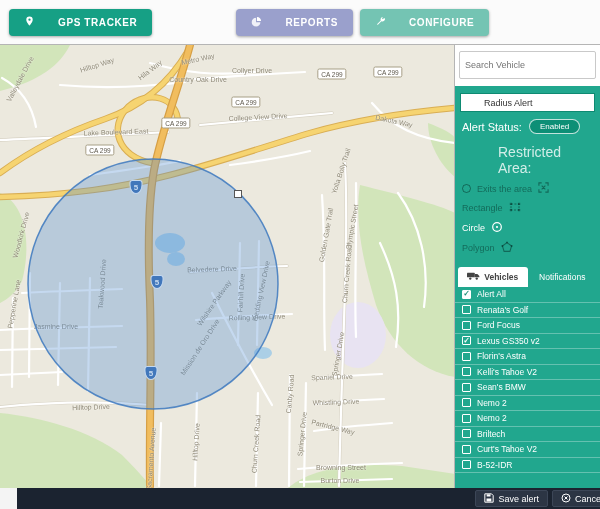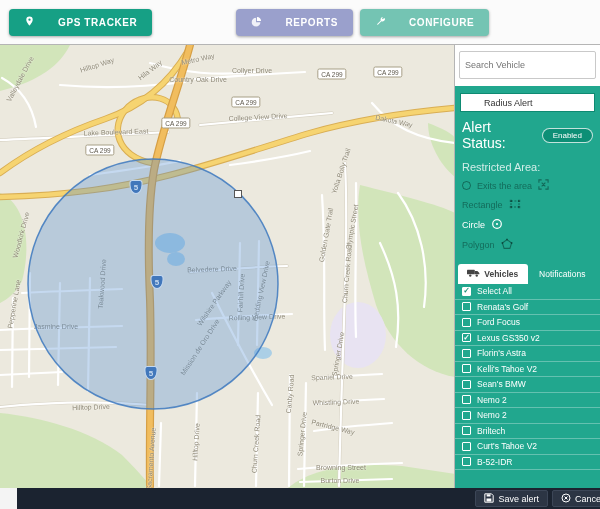--- a/index.html
+++ b/index.html
@@ -33,24 +33,24 @@
   
   .sidebar { position:absolute; left:455px; top:0; width:145px; height:443px; background:#fff; display:flex; flex-direction:column; }
   .search-wrap { padding:6px 4px 7px 4px; background:#fff; }
   .search-wrap input { width:100%; height:28px; border:1px solid #c9c9c9; border-radius:2px; font-size:9px; padding:0 5px;
                        font-family:"Liberation Sans",sans-serif; color:#333; }
   .panel { flex:1; background:#21a78e; display:flex; flex-direction:column; overflow:hidden; }
   .panel .name-input { margin:7px 5px 4px 5px; height:19px; border:1px solid #0c английs; }
   .name-input { margin:7px 5px 4px 5px; height:19px; border:1px solid #0e8a72; border-radius:0; font-size:9px; padding:0 23px;
                 font-family:"Liberation Sans",sans-serif; color:#333; }
   .status-row { display:flex; align-items:center; gap:7px; padding:3px 7px; }
-  .status-label { color:#fff; font-size:14px; }
+  .status-label { color:#fff; font-size:11px; }
   .status-pill { background:#0d8f76; border:1px solid rgba(255,255,255,.75); color:#fff; font-size:8px; padding:2px 10px;
                  border-radius:10px; cursor:pointer; }
-  .section-label { color:rgba(255,255,255,.8); font-size:11px; padding:7px 7px 3px 7px; }
+  .section-label { color:rgba(255,255,255,.8); font-size:14px; padding:7px 7px 3px 7px;margin-left:36px; }
   .opt-row { display:flex; align-items:center; gap:6px; padding:3px 7px; font-size:9px; color:#fff; cursor:pointer; }
   .opt-row.dim { color:rgba(0,30,25,.45); }
   .radio { width:9px; height:9px; border-radius:50%; border:1.5px solid #fff; position:relative; flex:none; }
   .radio.sel::after { content:''; position:absolute; inset:1.5px; background:#fff; border-radius:50%; }
   .opt-row.dim .radio { border-color:rgba(0,30,25,.45); }
   .opt-row svg { flex:none; }
 
   .side-tabs { display:flex; margin-top:9px; padding:0 3px; align-items:flex-end; }
   .tab { flex:1; display:flex; align-items:center; justify-content:center; gap:4px; font-size:8.5px; color:#fff;
          padding:5px 2px; border-radius:3px 3px 0 0; cursor:pointer; }
@@ -310,21 +310,21 @@
           <span>Vehicles</span>
         </div>
         <div class="tab">
           <span>Notifications</span>
         </div>
       </div>
 
       <div class="v-list">
           <div class="v-row">
             <span class="cb cb-filled">✓</span>
-            <span>Select All</span>
+            <span>Alert All</span>
           </div>
           <div class="v-row">
             <span class="cb"></span>
             <span>Renata's Golf</span>
           </div>
           <div class="v-row">
             <span class="cb"></span>
             <span>Ford Focus</span>
           </div>
           <div class="v-row">

